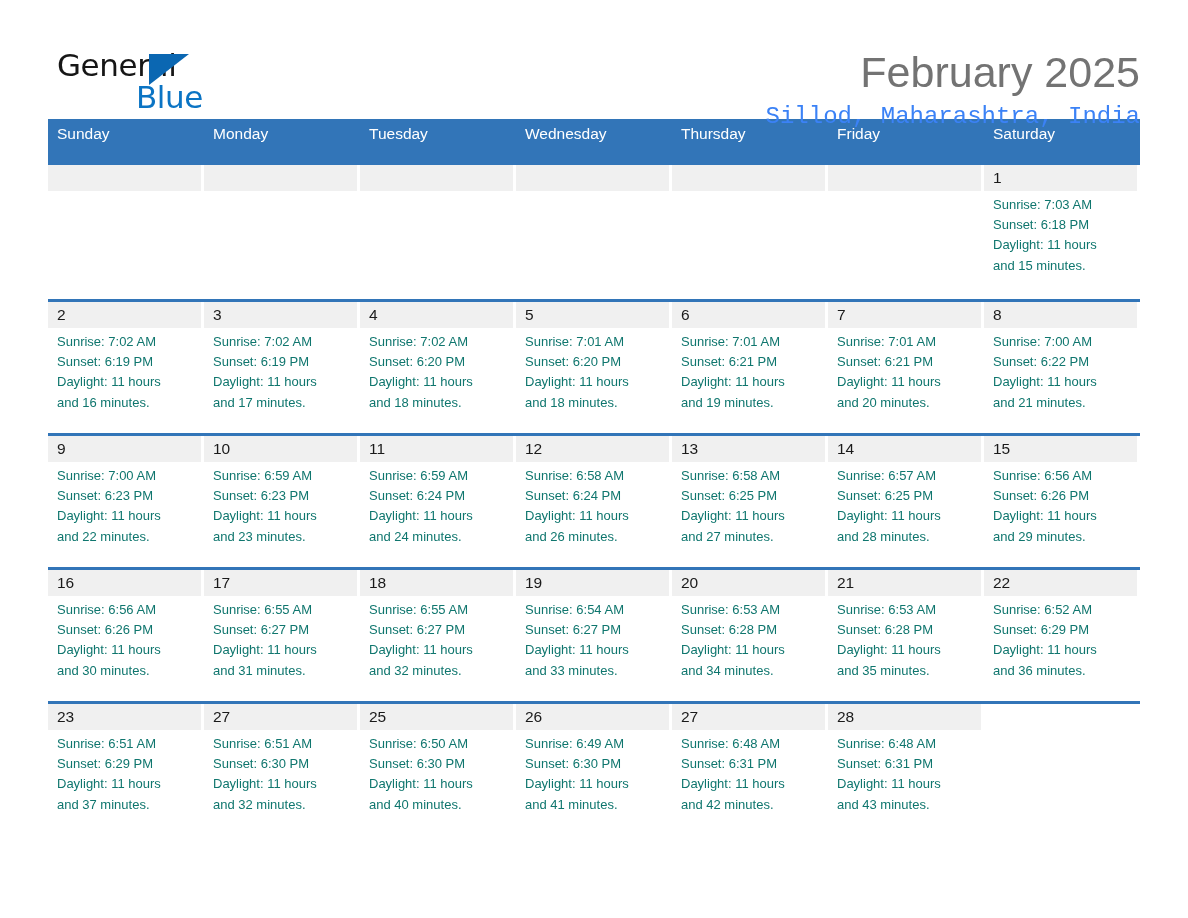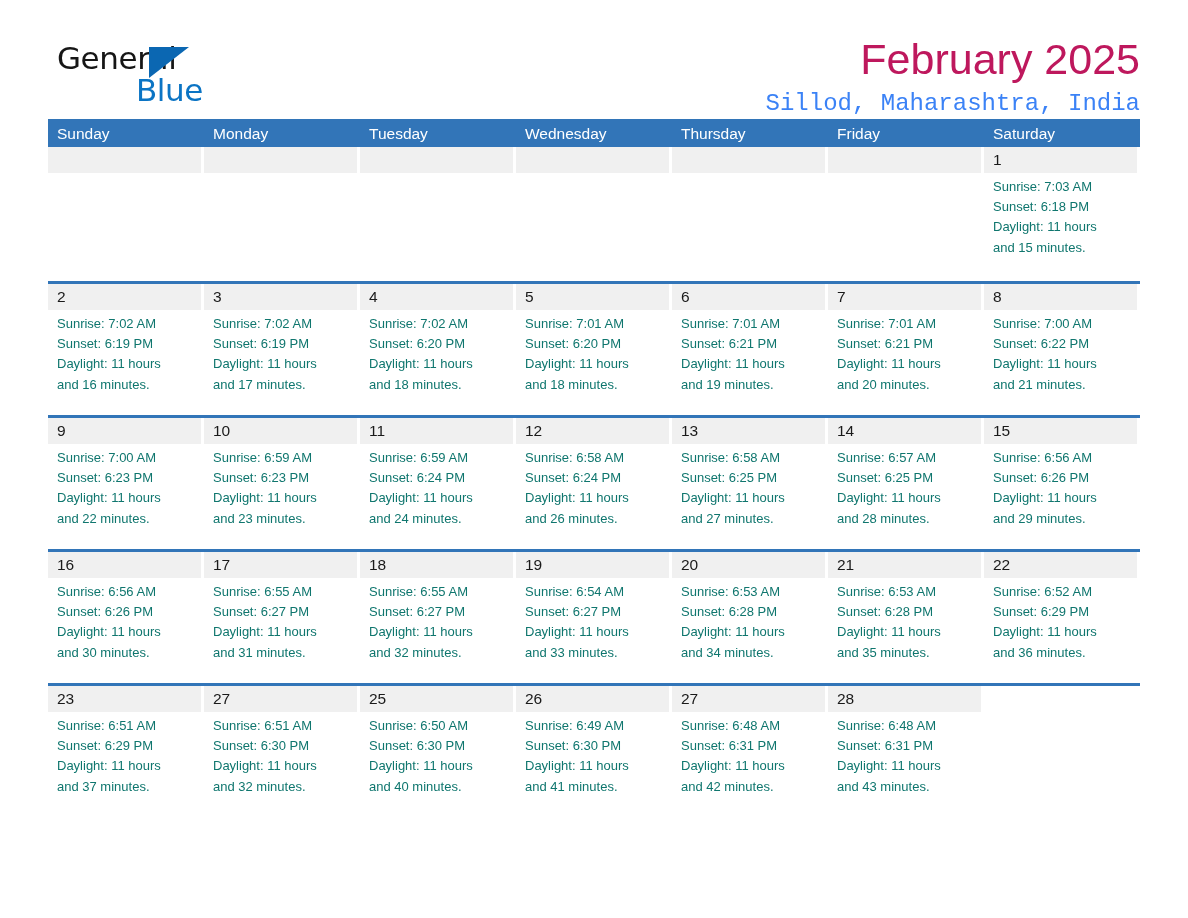--- a/index.html
+++ b/index.html
@@ -18,21 +18,21 @@
     position: relative;
     width: 1188px;
     height: 918px;
     box-sizing: border-box;
     padding: 0 48px;
   }
 
   
   .header {
     display: flex;
-    align-items: center;
+    align-items: flex-start;
     justify-content: space-between;
     padding-top: 46px;
     height: 104px;
     box-sizing: border-box;
   }
   .logo {
     position: relative;
     width: 150px;
     height: 72px;
     flex: 0 0 auto;
@@ -71,21 +71,21 @@
   }
   .titles {
     text-align: right;
     flex: 0 0 auto;
     padding-top: 2px;
   }
   .month-title {
     font-size: 43px;
     line-height: 48px;
     font-weight: 400;
-    color: #be185d;
+    color: #737373;
     letter-spacing: 0px;
     white-space: nowrap;
   }
   .location-title {
     margin-top: 8px;
     font-size: 24px;
     line-height: 26px;
     font-weight: 400;
     color: #3b82f6;
     white-space: nowrap;
@@ -93,21 +93,21 @@
   }
 
   
   .calendar {
     margin-top: 15px;
     width: 1092px;
   }
   .weekdays {
     display: flex;
     background: #3275b8;
-    height: 28px;
+    height: 46px;
   }
   .weekday {
     flex: 1 1 0;
     color: #ffffff;
     font-size: 15.5px;
     line-height: 30px;
     padding-left: 9px;
     box-sizing: border-box;
     white-space: nowrap;
     overflow: hidden;

